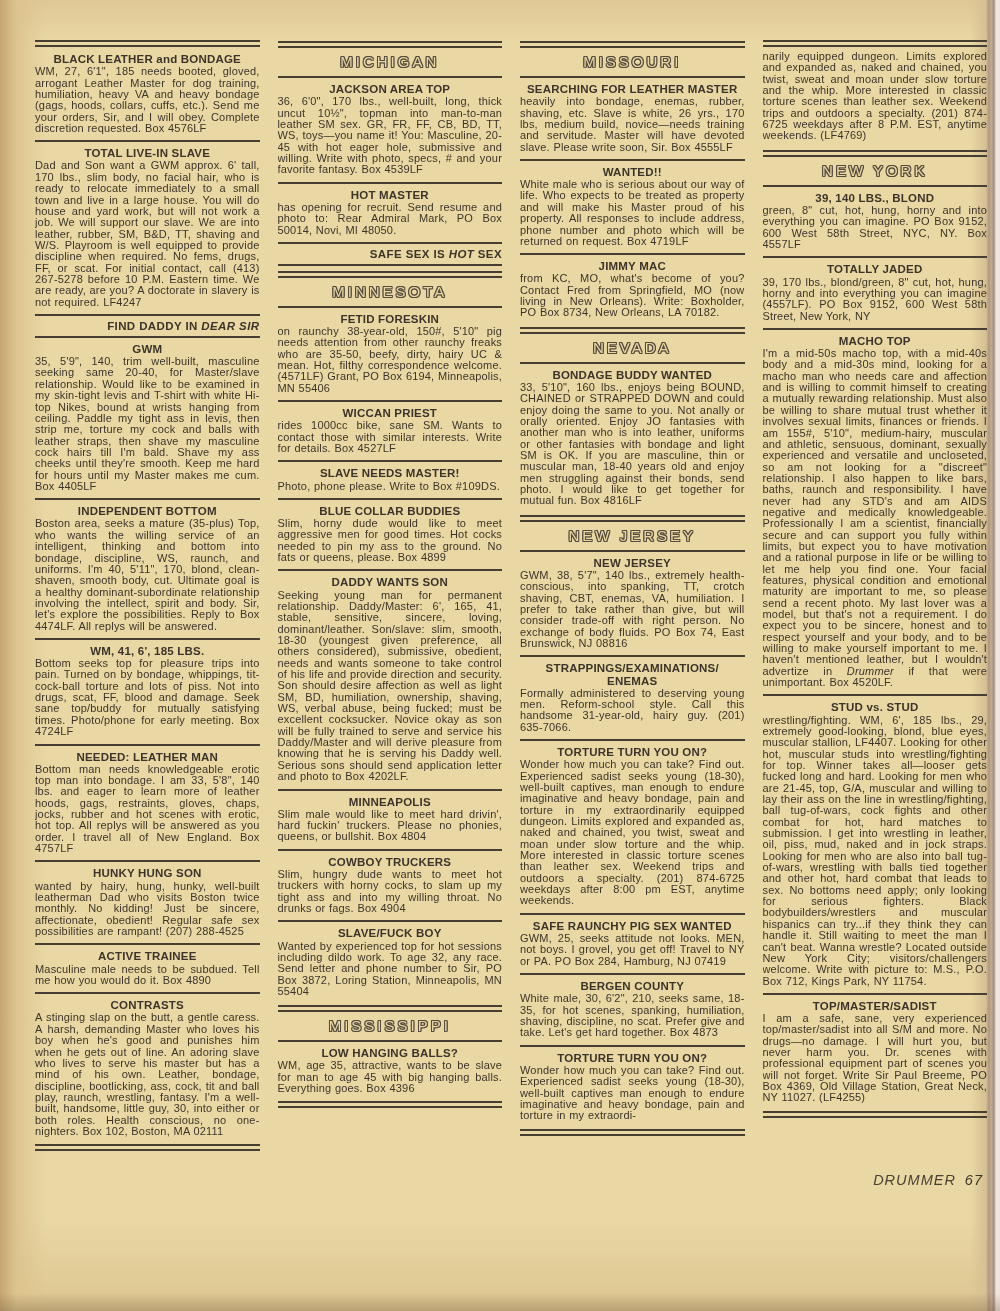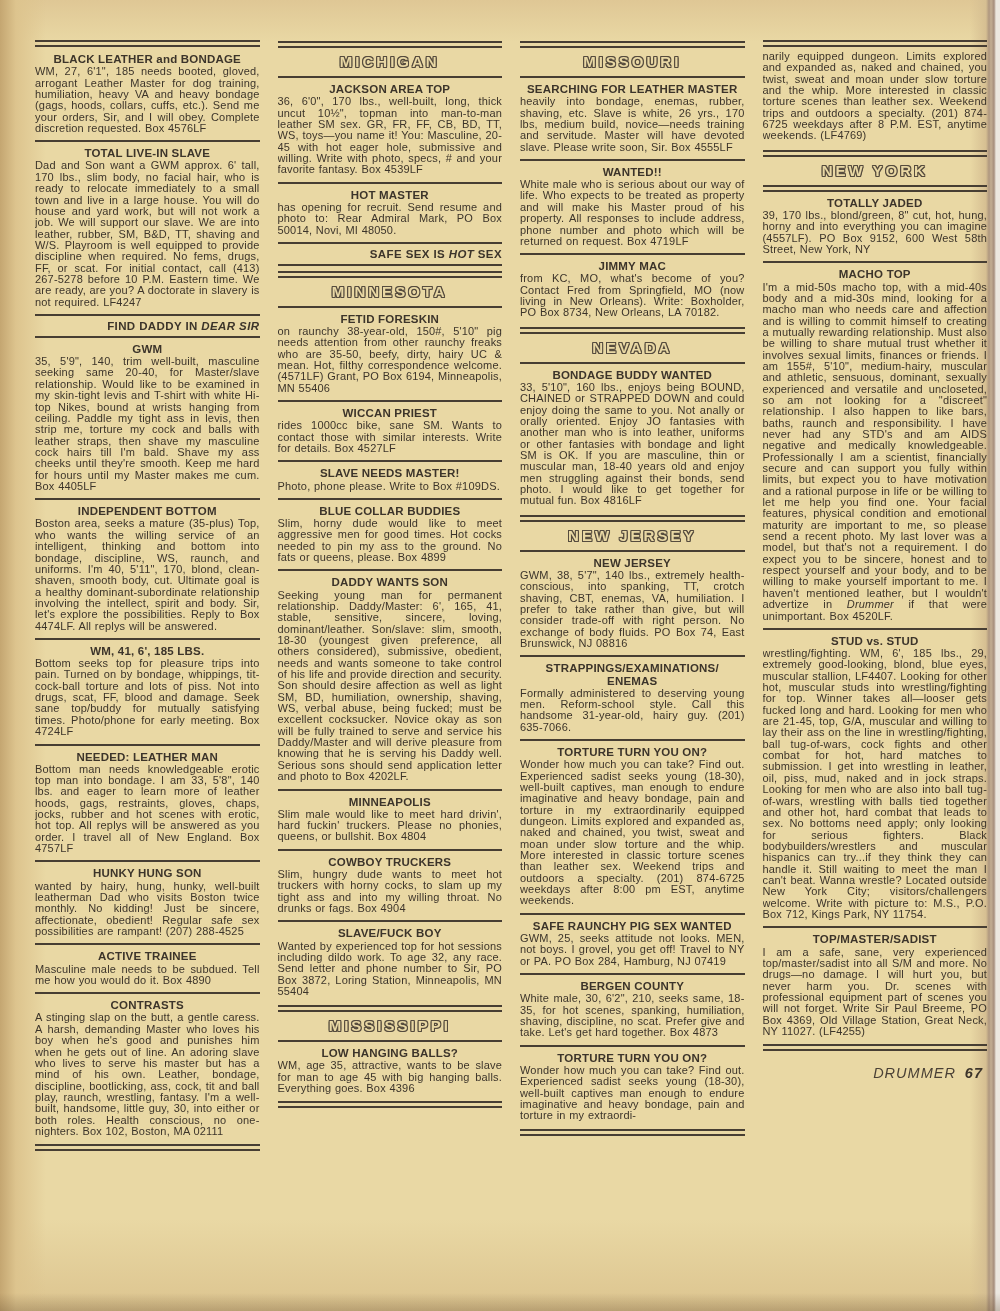--- a/index.html
+++ b/index.html
@@ -15,35 +15,35 @@
   .edge-bottom{position:absolute;left:0;right:0;bottom:0;height:18px;
     background:linear-gradient(0deg,rgba(90,66,40,.28),rgba(90,66,40,0));}
   .cols{position:absolute;left:35px;top:36px;width:952px;bottom:12px;display:flex;gap:18px;}
   .col{flex:1 1 0;min-width:0;overflow:hidden;}
   .rule{border-top:2px solid #473e33;margin:3px 0;}
   .rule-double{border-top:2px solid #473e33;border-bottom:2px solid #473e33;height:3px;margin:4px 0;}
   .state{margin:5px 0 1px;}
   .state .rule-double{margin-bottom:6px;}
   .state .rule{margin-top:6px;}
   .state-name{
-    text-align:center;font-weight:bold;font-size:15px;line-height:16px;letter-spacing:3px;
+    text-align:center;font-weight:normal;font-size:15px;line-height:16px;letter-spacing:3px;
     color:#e9d8a4;
     text-shadow:-1px 0 #564c3e,1px 0 #564c3e,0 -1px #564c3e,0 1px #564c3e,
                 -1px -1px #564c3e,1px 1px #564c3e,-1px 1px #564c3e,1px -1px #564c3e;
   }
   .ad-title{font-weight:bold;text-align:center;font-size:11.5px;line-height:12.2px;
     letter-spacing:.2px;padding:2px 6px 1px;}
   .ad-body{font-size:11px;line-height:11.35px;letter-spacing:.18px;word-spacing:.4px;
     text-align:justify;padding:0 0 3px;}
   .filler{font-weight:bold;text-align:right;font-size:11.5px;line-height:12px;
     letter-spacing:.4px;padding:1px 0;}
   .footer{display:flex;justify-content:flex-end;align-items:baseline;gap:9px;
     padding:10px 4px 0 0;font-style:italic;font-size:14.5px;letter-spacing:1px;}
   .footer .mag{font-weight:500;color:#4a4136;}
-  .footer .pagenum{font-weight:bold;color:#3c342a;}
+  .footer .pagenum{font-weight:normal;color:#3c342a;margin-top:40px;}
 </style>
 </head>
 <body>
 
 <div class="page">
   <div class="edge-left"></div>
   <div class="edge-right"></div>
   <div class="edge-bottom"></div>
   <div class="cols">
     <div class="col">
@@ -242,20 +242,24 @@
         <div class="rule-double"></div>
         <div class="ad">
           <div class="ad-body">narily equipped dungeon. Limits explored and expanded as, naked and chained, you twist, sweat and moan under slow torture and the whip. More interested in classic torture scenes than leather sex. Weekend trips and outdoors a specialty. (201) 874-6725 weekdays after 8 P.M. EST, anytime weekends. (LF4769)</div>
         </div>
         <div class="state">
           <div class="rule-double"></div>
           <div class="state-name">NEW YORK</div>
           <div class="rule"></div>
         </div>
         <div class="ad">
+          <div class="ad-title">39, 140 LBS., BLOND</div>
+          <div class="ad-body">green, 8" cut, hot, hung, horny and into everything you can imagine. PO Box 9152, 600 West 58th Street, NYC, NY. Box 4557LF</div>
+        </div>
+        <div class="ad">
           <div class="rule"></div>
           <div class="ad-title">TOTALLY JADED</div>
           <div class="ad-body">39, 170 lbs., blond/green, 8" cut, hot, hung, horny and into everything you can imagine (4557LF). PO Box 9152, 600 West 58th Street, New York, NY</div>
         </div>
         <div class="ad">
           <div class="rule"></div>
           <div class="ad-title">MACHO TOP</div>
           <div class="ad-body">I'm a mid-50s macho top, with a mid-40s body and a mid-30s mind, looking for a macho man who needs care and affection and is willing to commit himself to creating a mutually rewarding relationship. Must also be willing to share mutual trust whether it involves sexual limits, finances or friends. I am 155#, 5'10", medium-hairy, muscular and athletic, sensuous, dominant, sexually experienced and versatile and uncloseted, so am not looking for a "discreet" relationship. I also happen to like bars, baths, raunch and responsibility. I have never had any STD's and am AIDS negative and medically knowledgeable. Professionally I am a scientist, financially secure and can support you fully within limits, but expect you to have motivation and a rational purpose in life or be willing to let me help you find one. Your facial features, physical condition and emotional maturity are important to me, so please send a recent photo. My last lover was a model, but that's not a requirement. I do expect you to be sincere, honest and to respect yourself and your body, and to be willing to make yourself important to me. I haven't mentioned leather, but I wouldn't advertize in <i>Drummer</i> if that were unimportant. Box 4520LF.</div>
         </div>
         <div class="ad">

